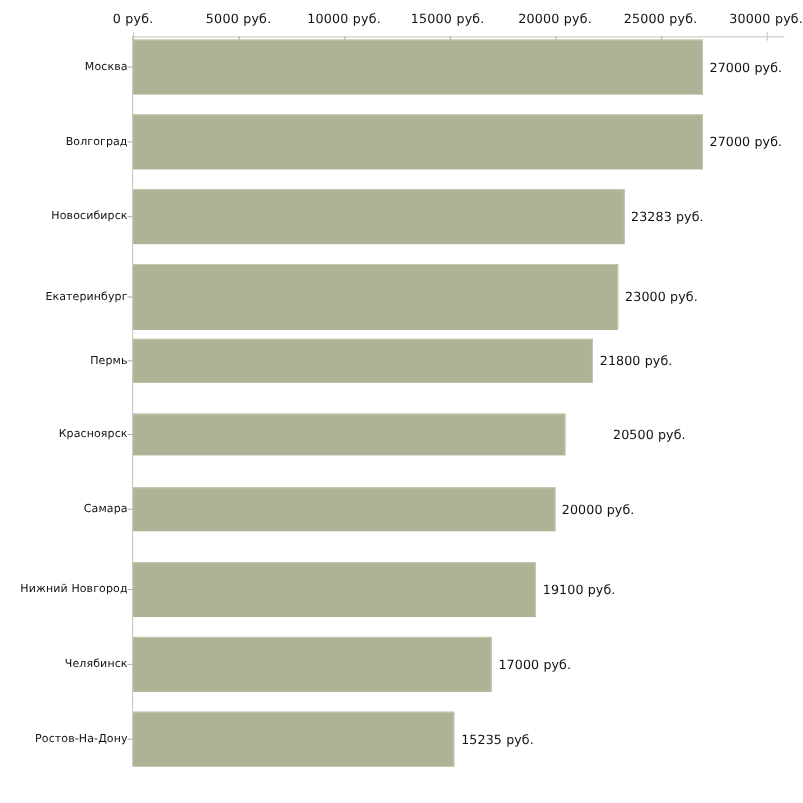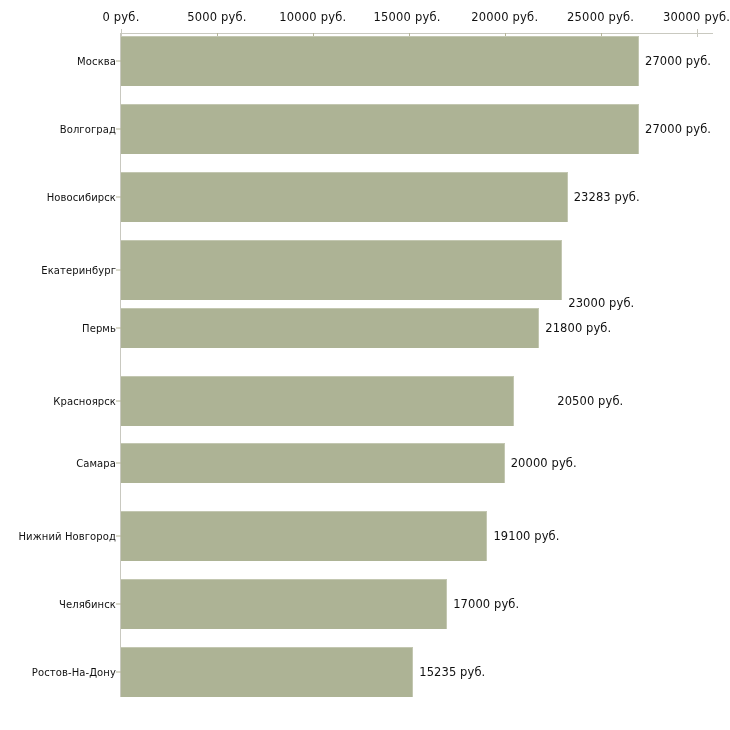--- a/index.html
+++ b/index.html
@@ -152,29 +152,29 @@
       <div class="bar-row" style="top: 171.8px; height: 50px;">
         <div class="cat-label">Новосибирск</div>
         <div class="cat-tick" style="left: 116px;"></div>
         <div class="bar" title="Новосибирск — 23283 руб." style="width: 446.684px;"></div>
         <div class="value-label" style="left: 573.684px;">23283 руб.</div>
       </div>
       <div class="bar-row" style="top: 239.7px; height: 60px;">
         <div class="cat-label">Екатеринбург</div>
         <div class="cat-tick" style="left: 116px;"></div>
         <div class="bar" title="Екатеринбург — 23000 руб." style="width: 441.255px;"></div>
-        <div class="value-label" style="left: 568.255px; margin-top: 33px;">23000 руб.</div>
+        <div class="value-label" style="left: 568.255px;">23000 руб.</div>
       </div>
       <div class="bar-row" style="top: 307.6px; height: 40px;">
         <div class="cat-label">Пермь</div>
         <div class="cat-tick" style="left: 116px;"></div>
         <div class="bar" title="Пермь — 21800 руб." style="width: 418.233px;"></div>
         <div class="value-label" style="left: 545.233px;">21800 руб.</div>
       </div>
-      <div class="bar-row" style="top: 375.5px; height: 50px;">
+      <div class="bar-row" style="top: 375.5px; height: 38px;">
         <div class="cat-label">Красноярск</div>
         <div class="cat-tick" style="left: 116px;"></div>
         <div class="bar" title="Красноярск — 20500 руб." style="width: 393.293px;"></div>
         <div class="value-label" style="left: 520.293px; margin-left: 37px;">20500 руб.</div>
       </div>
       <div class="bar-row" style="top: 443.4px; height: 40px;">
         <div class="cat-label">Самара</div>
         <div class="cat-tick" style="left: 116px;"></div>
         <div class="bar" title="Самара — 20000 руб." style="width: 383.7px;"></div>
         <div class="value-label" style="left: 510.7px;">20000 руб.</div>

